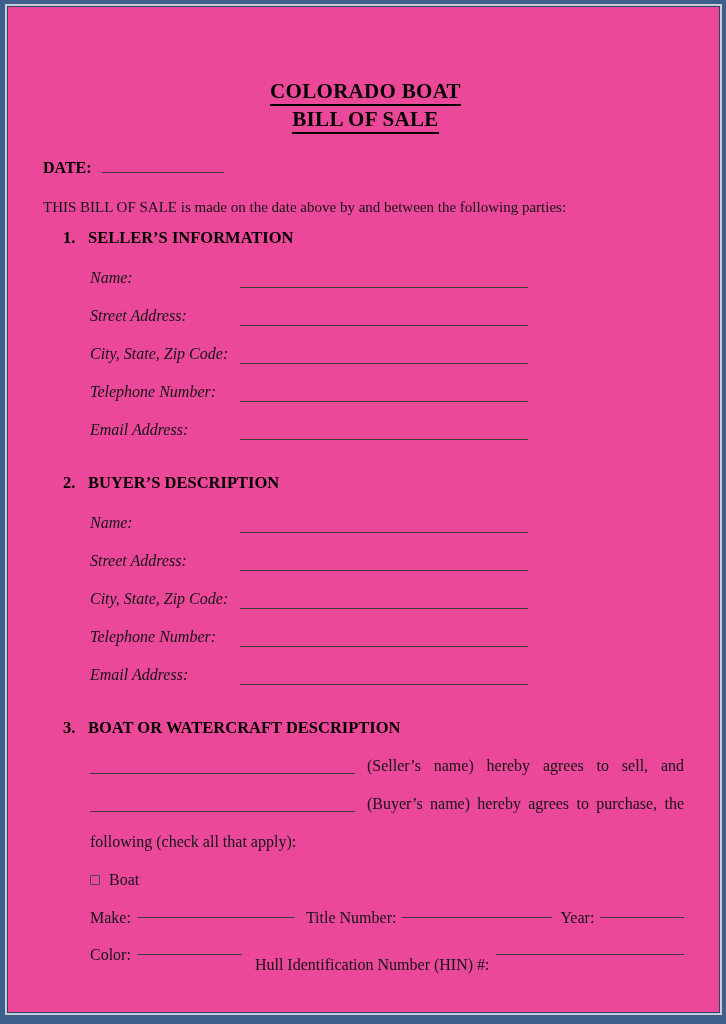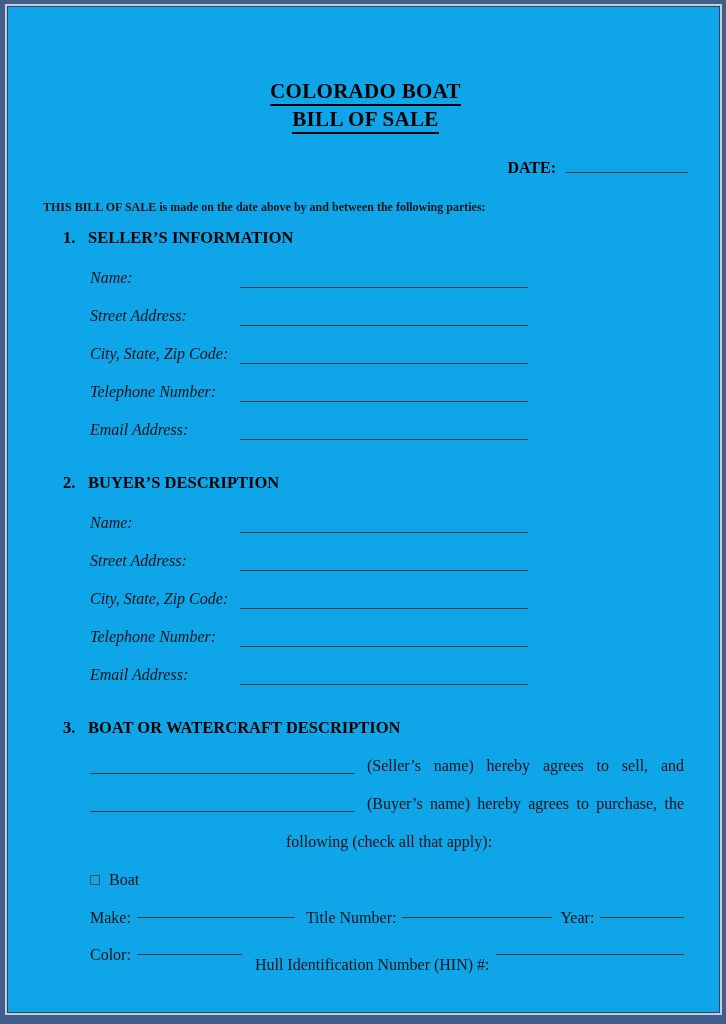--- a/index.html
+++ b/index.html
@@ -9,48 +9,48 @@
     color: #141418;
   }
   .frame {
     position: relative;
     width: 726px; height: 1024px;
     background: #3f5e8c;
   }
   .page {
     position: absolute;
     left: 7px; top: 6px; right: 6px; bottom: 11px;
-    background: #0ea5e9;
+    background: #ec4899;
     border: 1px solid #2c4268;
     box-shadow: 0 0 0 2px #c7cdd7;
     box-sizing: border-box;
     padding: 0 31px 16px 35px;
   }
   
   .title { text-align: center; margin-top: 72px; }
   .title-line {
     display: inline-block;
     font-size: 21px; font-weight: bold; color: #000;
     letter-spacing: 0.3px;
     border-bottom: 2.5px solid #000;
     padding-bottom: 1px;
     line-height: 24px;
     margin: 1px 0;
   }
   .title-line { display: table; margin-left: auto; margin-right: auto; }
   
-  .date-row { margin-top: 24px; font-size: 16px; text-align: right; }
+  .date-row { margin-top: 24px; font-size: 16px; }
   .bold { font-weight: bold; color: #000; }
   .blank {
     display: inline-block;
     border-bottom: 1.4px solid #3a3a3a;
   }
   .date-blank { width: 122px; height: 14px; margin-left: 6px; }
   
-  .intro { margin: 20px 0 0 0; font-size: 12px; line-height: 20px; font-weight: bold; }
+  .intro { margin: 20px 0 0 0; font-size: 15px; line-height: 20px; }
   
   .sec-head {
     margin-top: 11px;
     margin-left: 20px;
     font-size: 16.5px; font-weight: bold; color: #000;
     line-height: 20px;
     display: flex;
   }
   .sec-head.gap { margin-top: 33px; }
   .sec-num { width: 25px; flex: 0 0 25px; }
@@ -73,21 +73,21 @@
     font-size: 16px; line-height: 19px;
   }
   .jline + .jline { margin-top: 18px; }
   .jblank { flex: 0 0 265px; height: 17px; }
   .jtext {
     flex: 1 1 auto;
     padding-left: 12px;
     text-align: justify;
     text-align-last: justify;
   }
-  .follow { margin: 18px 0 0 0; font-size: 16px; line-height: 20px; text-align: center; }
+  .follow { margin: 18px 0 0 0; font-size: 16px; line-height: 20px; }
   .cb-row { margin-top: 18px; font-size: 16px; line-height: 20px; display: flex; align-items: center; }
   .cb {
     width: 8px; height: 8px;
     border: 1px solid #4a4a4a;
     display: inline-block;
     margin-right: 9px;
     flex: 0 0 auto;
   }
   .boat-row {
     display: flex; align-items: center;

